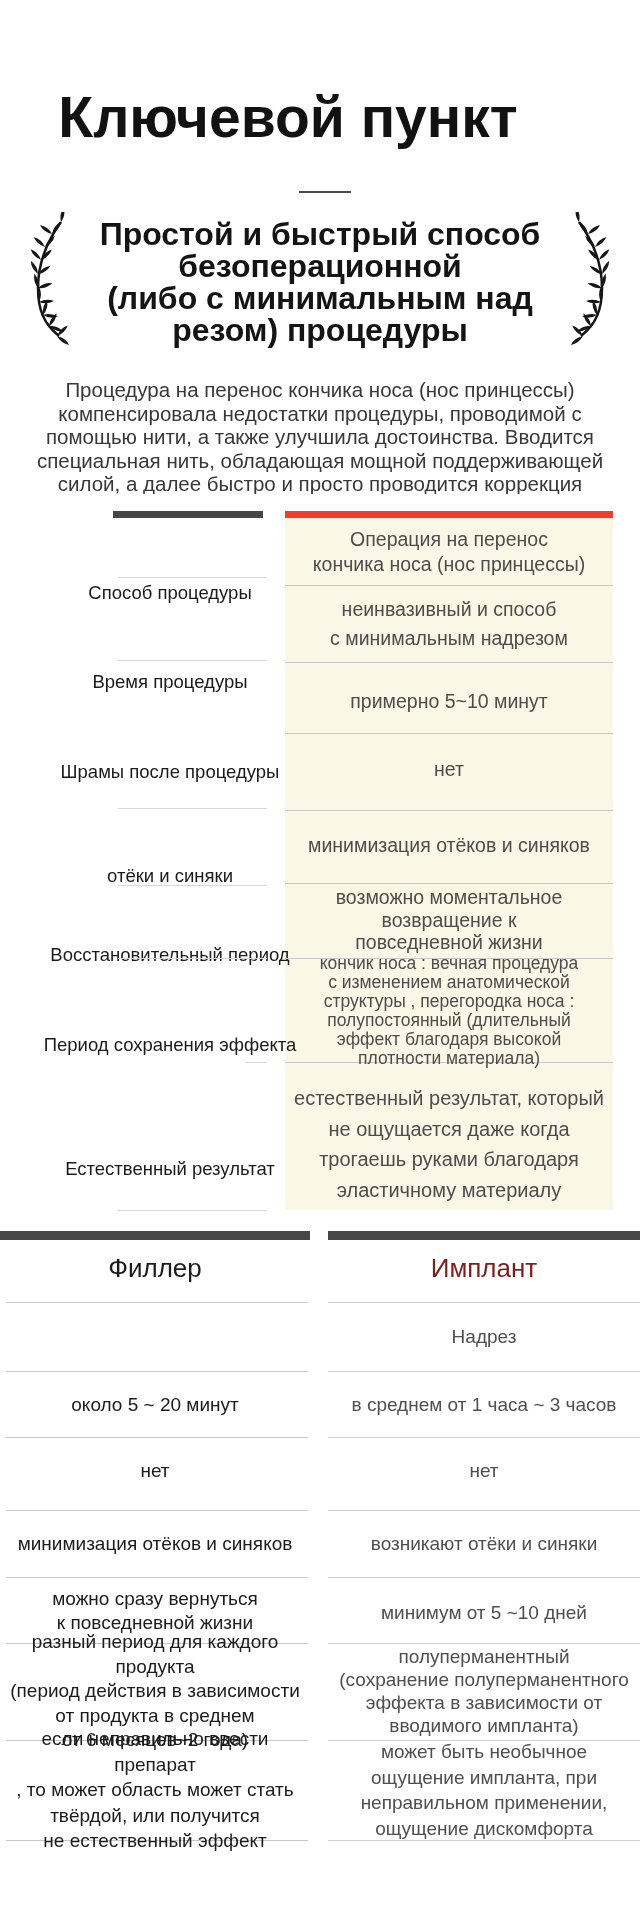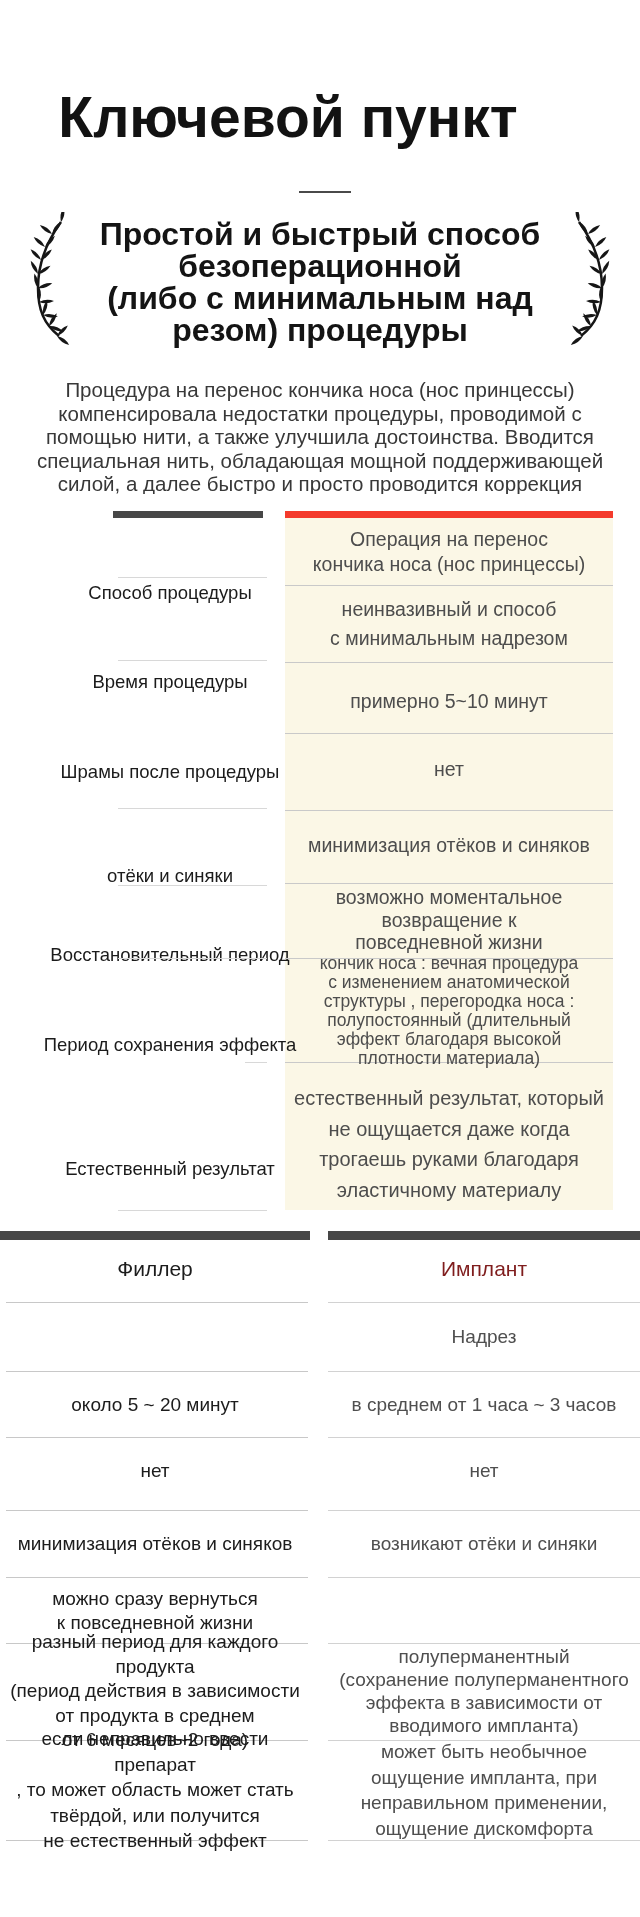--- a/index.html
+++ b/index.html
@@ -25,21 +25,21 @@
   .t1val{left:285px;width:328px;font-size:19.5px;color:#4d4d4d;line-height:24px;}
   .lh25{line-height:25px;} .lh29{line-height:29px;} .lh22{line-height:22.5px;}
   .small17{font-size:17.5px;line-height:19px;} .lh30{line-height:30.5px;font-size:20px;}
   
   .bar-dark2L{top:1231px;left:0;width:310px;height:9px;background:#474747;}
   .bar-dark2R{top:1231px;left:328px;width:312px;height:9px;background:#474747;}
   .t2divL{left:6px;width:302px;height:1px;background:#c8c8c8;}
   .t2divR{left:328px;width:312px;height:1px;background:#d2d2d2;}
   .t2L{left:0;width:310px;font-size:19px;color:#1c1c1c;line-height:23px;}
   .t2R{left:328px;width:312px;font-size:19px;color:#4f4f4f;line-height:23px;}
-  .t2head{font-size:21px;}
+  .t2head{font-size:26px;}
   .redtxt{color:#7f1d1d;}
   .lh24{line-height:24px;} .lh245{line-height:24.5px;} .lh255{line-height:25.5px;}
   .laurel{color:#161616;}
 </style>
 </head>
 <body>
 
 <div id="canvas">
 
   <div class="abs page-title">Ключевой пункт</div>
@@ -178,20 +178,21 @@
 
   <div class="abs t2R ctr vmid" style="top:1336px">Надрез</div>
   <div class="abs t2L ctr vmid" style="top:1404px">около 5 ~ 20 минут</div>
   <div class="abs t2R ctr vmid" style="top:1404px">в среднем от 1 часа ~ 3 часов</div>
   <div class="abs t2L ctr vmid" style="top:1470px">нет</div>
   <div class="abs t2R ctr vmid" style="top:1470px">нет</div>
   <div class="abs t2L ctr vmid" style="top:1543px">минимизация отёков и синяков</div>
   <div class="abs t2R ctr vmid" style="top:1543px">возникают отёки и синяки</div>
   <div class="abs t2L ctr vmid lh24" style="top:1611px">можно сразу вернуться
 к повседневной жизни</div>
+  <div class="abs t2R ctr vmid" style="top:1612px">минимум от 5 ~10 дней</div>
   <div class="abs t2L ctr vmid lh245" style="top:1691px">разный период для каждого продукта
 (период действия в зависимости
 от продукта в среднем
 от 6 месяцев~2 года)</div>
   <div class="abs t2R ctr vmid" style="top:1691px">полуперманентный
 (сохранение полуперманентного
 эффекта в зависимости от
 вводимого импланта)</div>
   <div class="abs t2L ctr vmid lh255" style="top:1790px">если неправильно ввести препарат
 , то может область может стать

